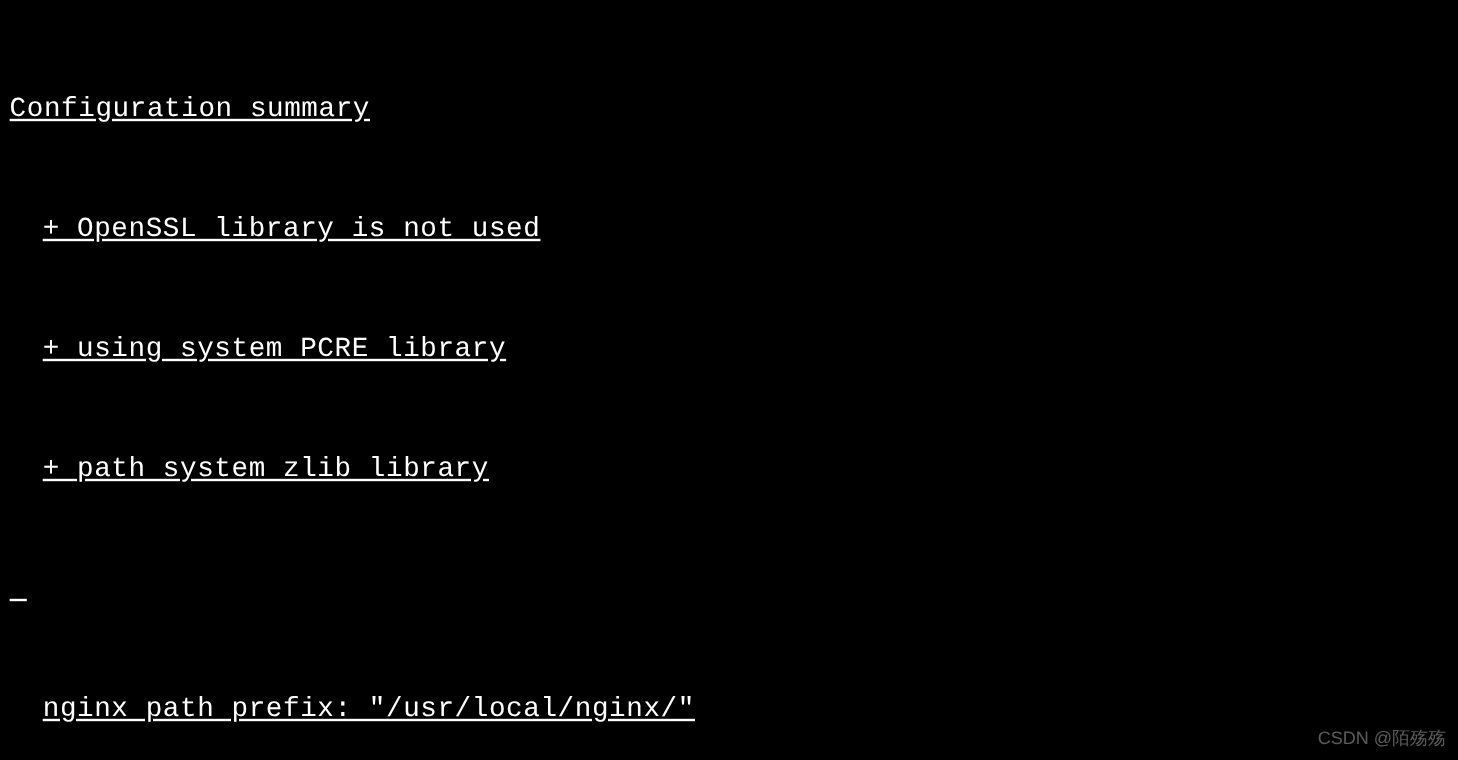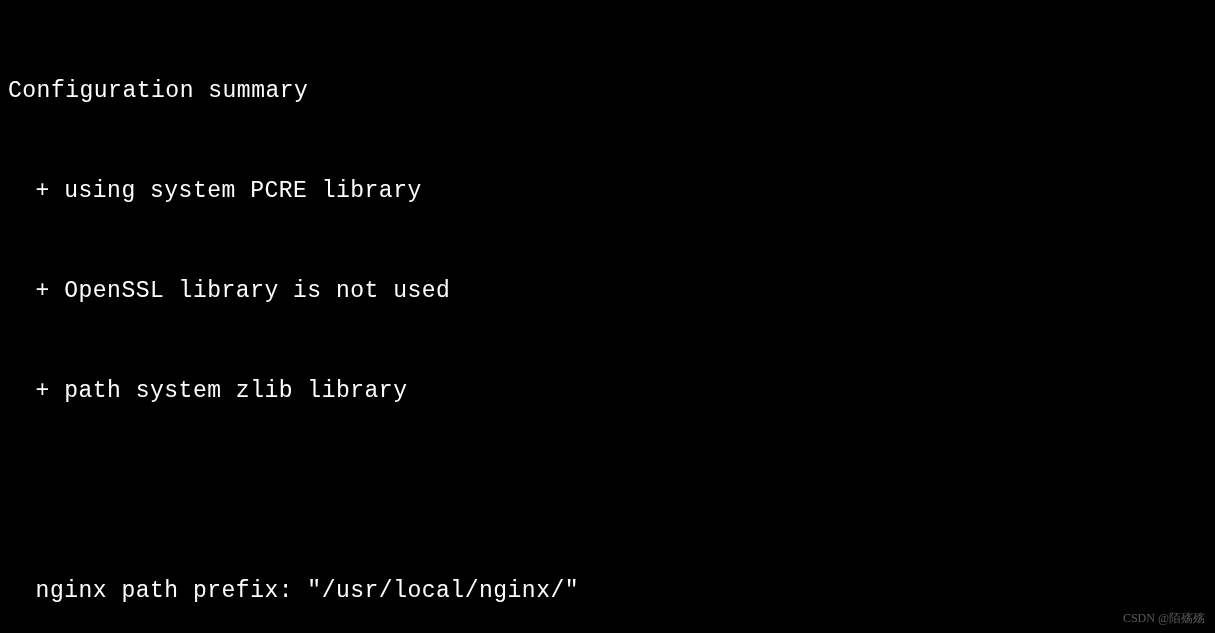--- a/index.html
+++ b/index.html
@@ -18,41 +18,42 @@
       height: 633px;
       overflow: hidden;
       position: relative;
       letter-spacing: 0.5px;
     }
     .terminal-output {
       white-space: pre;
     }
     .line {
       display: block;
+      text-decoration: underline;
     }
     .indent-1 {
       padding-left: 2ch;
     }
     .watermark {
       position: absolute;
       bottom: 6px;
       right: 10px;
-      font-size: 12px;
-      font-family: Liberation Serif, serif;
+      font-size: 15px;
+      font-family: Liberation Sans, sans-serif;
       color: rgba(200, 200, 200, 0.45);
       letter-spacing: 0;
     }
   </style>
 </head>
 <body>
 
 <div class="terminal-output">
   <span class="line">Configuration summary</span>
+  <span class="line indent-1">+ OpenSSL library is not used</span>
   <span class="line indent-1">+ using system PCRE library</span>
-  <span class="line indent-1">+ OpenSSL library is not used</span>
   <span class="line indent-1">+ path system zlib library</span>
   <span class="line">&nbsp;</span>
   <span class="line indent-1">nginx path prefix: "/usr/local/nginx/"</span>
   
   
   
   
   
   
   

